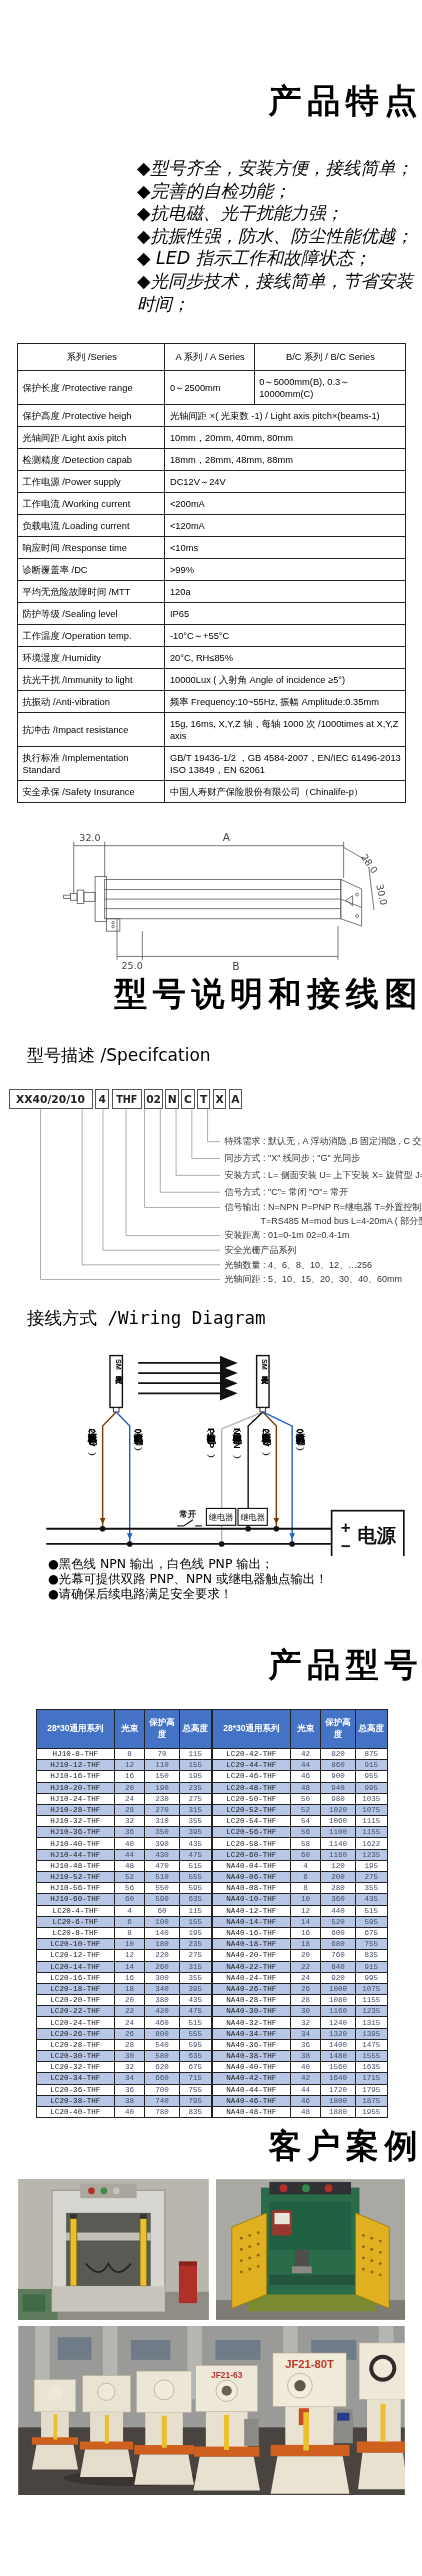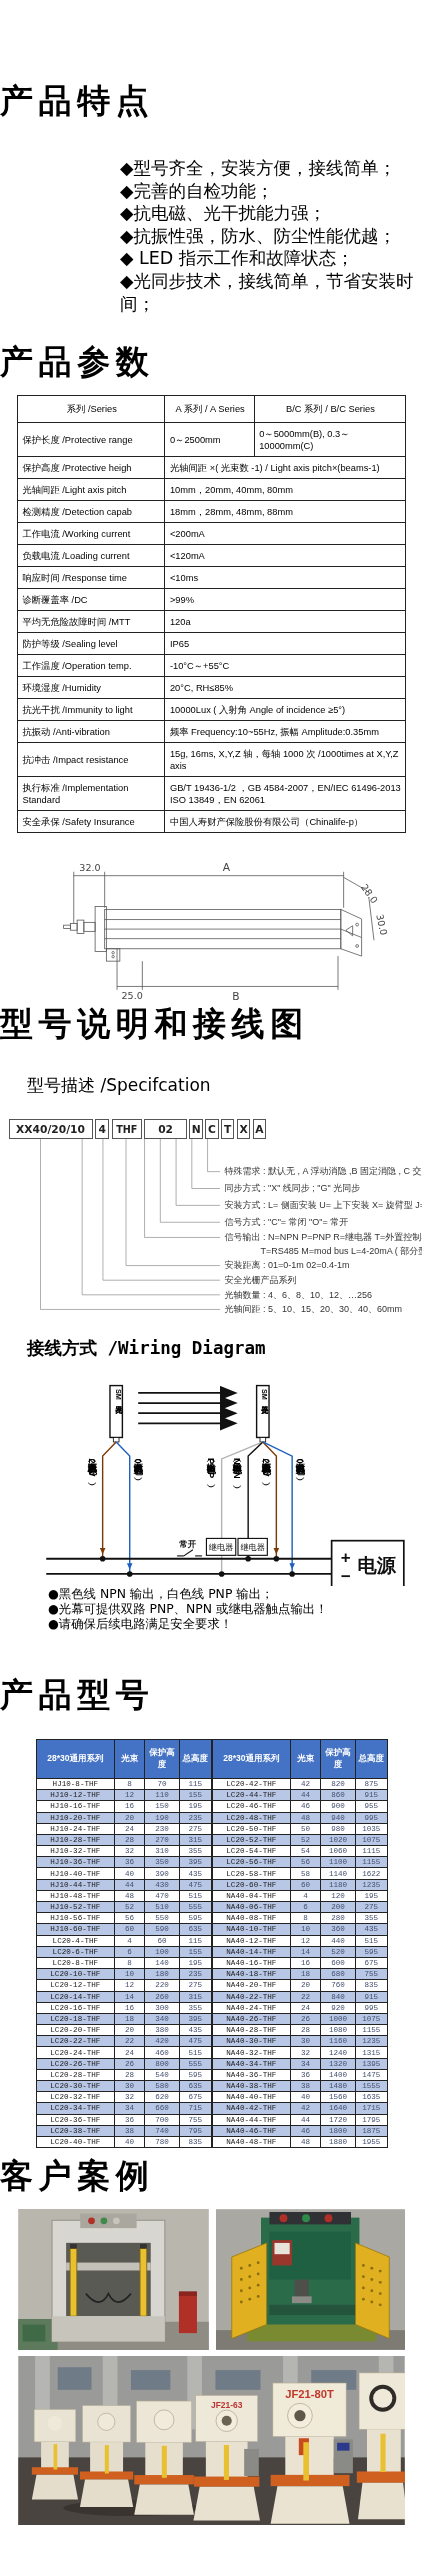--- a/index.html
+++ b/index.html
@@ -1,45 +1,45 @@
 <!DOCTYPE html>
 <html style="font-size:9px"><head>
 <meta charset="utf-8">
 <style>
   html,body{margin:0;padding:0;background:#fff;}
   body{width:423px;min-height:2576px;font-family:"Liberation Sans",sans-serif;color:#111;
        padding-top:82px;box-sizing:border-box;overflow-x:hidden;}
   .sec-title{font-family:"DejaVu Sans",sans-serif;font-weight:bold;font-size:33px;
-             letter-spacing:5.6px;text-align:left;color:#000;line-height:38px;margin:0;}
+             letter-spacing:5.6px;text-align:right;color:#000;line-height:38px;margin:0;}
   
-  .features-list{list-style:none;margin:37px 0 0 0;padding:0 0 0 120px;}
+  .features-list{list-style:none;margin:37px 0 0 17px;padding:0 0 0 120px;font-style:italic;}
   .features-list li{font-size:17.5px;line-height:22.6px;color:#000;font-family:"DejaVu Sans",sans-serif;}
   
   .params-wrap{margin-top:28px;}
   table.params{border-collapse:collapse;width:389px;margin:14px auto 0 auto;table-layout:fixed;}
   table.params th,table.params td{border:1.1px solid #222;font-weight:normal;
       font-size:9.3px;color:#000;padding:4.5px 3.4px 4.5px 4.5px;text-align:left;line-height:12px;}
   table.params th{text-align:center;height:17px;}
   table.params col.c1{width:38%;} table.params col.c2{width:23%;} table.params col.c3{width:39%;}
   
   .tech-drawing{display:block;margin:22.6px auto 0 auto;}
   .tech-drawing text{font-family:"DejaVu Sans",sans-serif;fill:#444;}
   
   .spec-subtitle{font-family:"DejaVu Sans",sans-serif;font-size:17px;font-weight:normal;
       margin:31px 0 0 27px;color:#000;}
   .spec-boxes{display:flex;align-items:stretch;margin:22.6px 0 0 8.5px;height:20px;}
   .spec-box{border:1.1px solid #555;margin-right:2.3px;display:flex;align-items:center;justify-content:center;
       font-family:"DejaVu Sans",sans-serif;font-weight:bold;font-size:10.7px;color:#222;box-sizing:border-box;}
   .spec-box.b0{width:84px;} .spec-box.b1{width:14.7px;} .spec-box.b2{width:30px;font-size:9.6px;}
-  .spec-box.b3{width:43px;} .spec-box.bs{width:13.5px;}
+  .spec-box.b3{width:19px;} .spec-box.bs{width:13.5px;}
   .spec-callouts{display:block;}
   .spec-callouts text{font-size:16px;fill:#333;}
   .spec-callouts line,.spec-callouts path{stroke:#888;stroke-width:1.2;fill:none;}
   
-  .wiring-heading{font-family:"DejaVu Sans Mono",monospace;font-size:17.5px;font-weight:bold;
+  .wiring-heading{font-family:"DejaVu Sans Mono",monospace;font-size:17.5px;font-weight:normal;
       margin:17px 8px 0 27px;color:#000;}
   .wiring-wrap{position:relative;width:423px;height:226px;margin-top:0;}
   .vlabel{position:absolute;writing-mode:vertical-rl;text-orientation:mixed;
       font-size:9.3px;font-weight:bold;color:#000;letter-spacing:0.6px;height:99px;line-height:12.4px;}
   .wiring-notes{list-style:none;margin:0;padding:0 0 0 48px;}
   .wiring-notes li{font-size:12.4px;line-height:15px;color:#000;font-family:"DejaVu Sans",sans-serif;}
   
   .tables-row{display:flex;justify-content:center;margin-top:25px;}
   table.mtable{border-collapse:collapse;width:176px;table-layout:fixed;}
   table.mtable th{background:#4472c4;color:#fff;font-size:8.5px;font-weight:bold;
@@ -67,21 +67,20 @@
   <li>◆抗电磁、光干扰能力强；</li>
 
   <li>◆抗振性强，防水、防尘性能优越；</li>
 
   <li>◆ LED 指示工作和故障状态；</li>
 
   <li>◆光同步技术，接线简单，节省安装时间；</li>
 </ul>
 
 <div class="params-wrap">
-  <h1 class="sec-title">产品参数</h1>
   <table class="params">
     <colgroup>
         <col class="c1">
         <col class="c2">
         <col class="c3">
       </colgroup>
     <tbody>
       <tr>
         <th>系列 /Series</th>
         <th>A 系列 / A Series</th>
@@ -102,20 +101,24 @@
   <tr>
     <td>光轴间距 /Light axis pitch</td>
     <td colspan="2">10mm，20mm, 40mm, 80mm</td>
   </tr>
 
   <tr>
     <td>检测精度 /Detection capab</td>
     <td colspan="2">18mm，28mm, 48mm, 88mm</td>
   </tr>
 
+  <tr>
+    <td>工作电源 /Power supply</td>
+    <td colspan="2">DC12V～24V</td>
+  </tr>
 
   <tr>
     <td>工作电流 /Working current</td>
     <td colspan="2">&lt;200mA</td>
   </tr>
 
   <tr>
     <td>负载电流 /Loading current</td>
     <td colspan="2">&lt;120mA</td>
   </tr>

